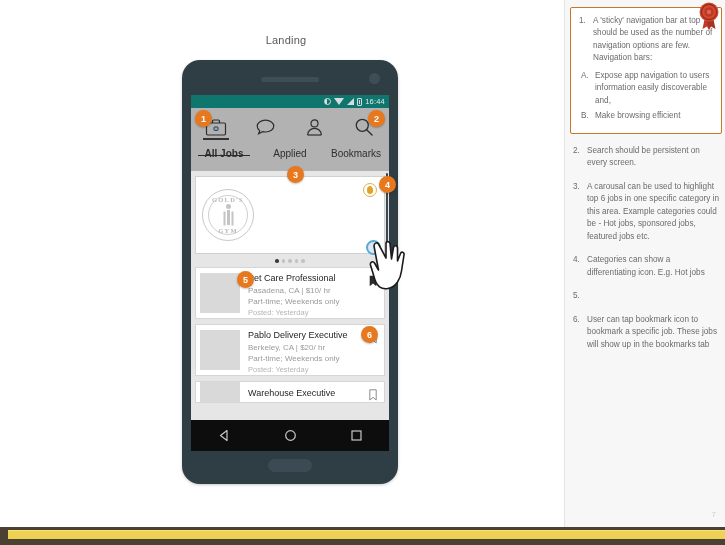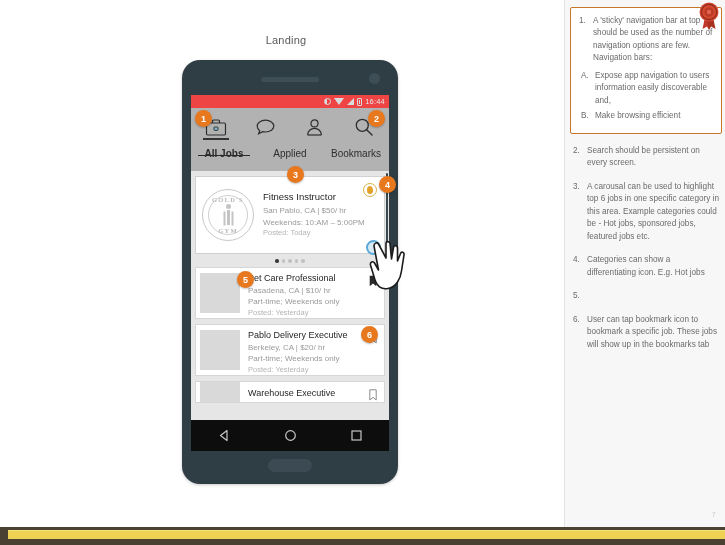--- a/index.html
+++ b/index.html
@@ -81,21 +81,21 @@
     width: 198px;
     height: 356px;
     background: #eeeeee;
     overflow: hidden;
   }
 
   
   #statusbar {
     position: relative;
     height: 13px;
-    background: #ef4444;
+    background: #0f766e;
     display: flex;
     align-items: center;
     justify-content: flex-end;
     padding-right: 4px;
     gap: 3px;
   }
   #statusbar .sb-time {
     font-size: 7.5px;
     color: #e6e9ea;
     line-height: 1;
@@ -493,26 +493,20 @@
 
         <div id="content">
           <div id="scrollbar"></div>
 
           <div class="featured-card">
             <div class="gym-logo">
               <div class="ring"></div>
               <div class="gtop">GOLD'S</div>
               <div class="gym-figure"></div>
               <div class="gbot">GYM</div>
-            </div>
-            <div class="featured-info">
-              <div class="job-title-lg">Fitness Instructor</div>
-              <div class="job-meta">San Pablo, CA | $50/ hr</div>
-              <div class="job-meta">Weekends: 10:AM – 5:00PM</div>
-              <div class="job-meta dim">Posted: Today</div>
             </div>
             <div class="hot-badge">
               <div class="flame"></div>
             </div>
           </div>
 
           <div id="dots">
             <span class="dot active"></span>
             <span class="dot"></span>
             <span class="dot"></span>

